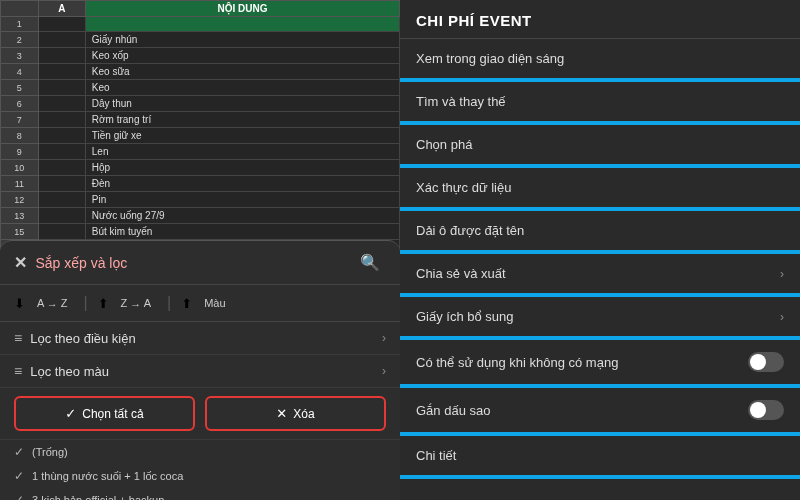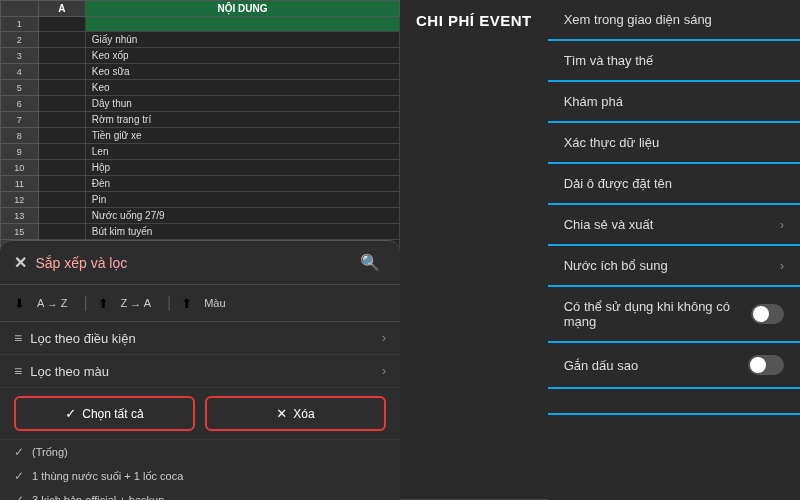--- a/index.html
+++ b/index.html
@@ -230,20 +230,21 @@
       color: #aaa;
       font-size: 12px;
     }
 
     
     .right-panel {
       width: 400px;
       height: 500px;
       background: #2a2a2a;
       display: flex;
+      flex-direction: column;
     }
 
     .right-header {
       padding: 12px 16px 8px;
       border-bottom: 1px solid #444;
     }
 
     .right-title {
       color: #fff;
       font-size: 15px;
@@ -254,21 +255,21 @@
     .menu-list {
       flex: 1;
       overflow-y: auto;
     }
 
     .menu-item {
       display: flex;
       align-items: center;
       justify-content: space-between;
       padding: 12px 16px;
-      border-bottom: 2px solid #0ea5e9;
+      border-bottom: 4px solid #0ea5e9;
       cursor: pointer;
     }
 
     .menu-item-text {
       color: #ddd;
       font-size: 13px;
     }
 
     .menu-item.highlighted {
       border: 2px solid #e53935;
@@ -472,39 +473,42 @@
     <span class="right-title">CHI PHÍ EVENT</span>
   </div>
   <div class="menu-list" id="menu-list">
   <div class="menu-item">
         <span class="menu-item-text">Xem trong giao diện sáng</span>
       </div>
       <div class="menu-item">
         <span class="menu-item-text">Tìm và thay thế</span>
       </div>
       <div class="menu-item">
-        <span class="menu-item-text">Khám phá</span>
+        <span class="menu-item-text">Chọn phá</span>
       </div>
       <div class="menu-item">
         <span class="menu-item-text">Xác thực dữ liệu</span>
       </div>
       <div class="menu-item">
         <span class="menu-item-text">Dải ô được đặt tên</span>
       </div>
       <div class="menu-item">
         <span class="menu-item-text">Chia sẻ và xuất</span>
         <span class="chevron">›</span>
       </div>
       <div class="menu-item">
-        <span class="menu-item-text">Nước ích bổ sung</span>
+        <span class="menu-item-text">Giấy ích bổ sung</span>
         <span class="chevron">›</span>
       </div>
       <div class="menu-item">
         <span class="menu-item-text">Có thể sử dụng khi không có mạng</span>
         <div class="toggle-switch"></div>
       </div>
       <div class="menu-item">
         <span class="menu-item-text">Gắn dấu sao</span>
         <div class="toggle-switch"></div>
+      </div>
+      <div class="menu-item">
+        <span class="menu-item-text">Chi tiết</span>
       </div>
       <div class="menu-item"></div>
     </div>
 </div>
 
 </body></html>

